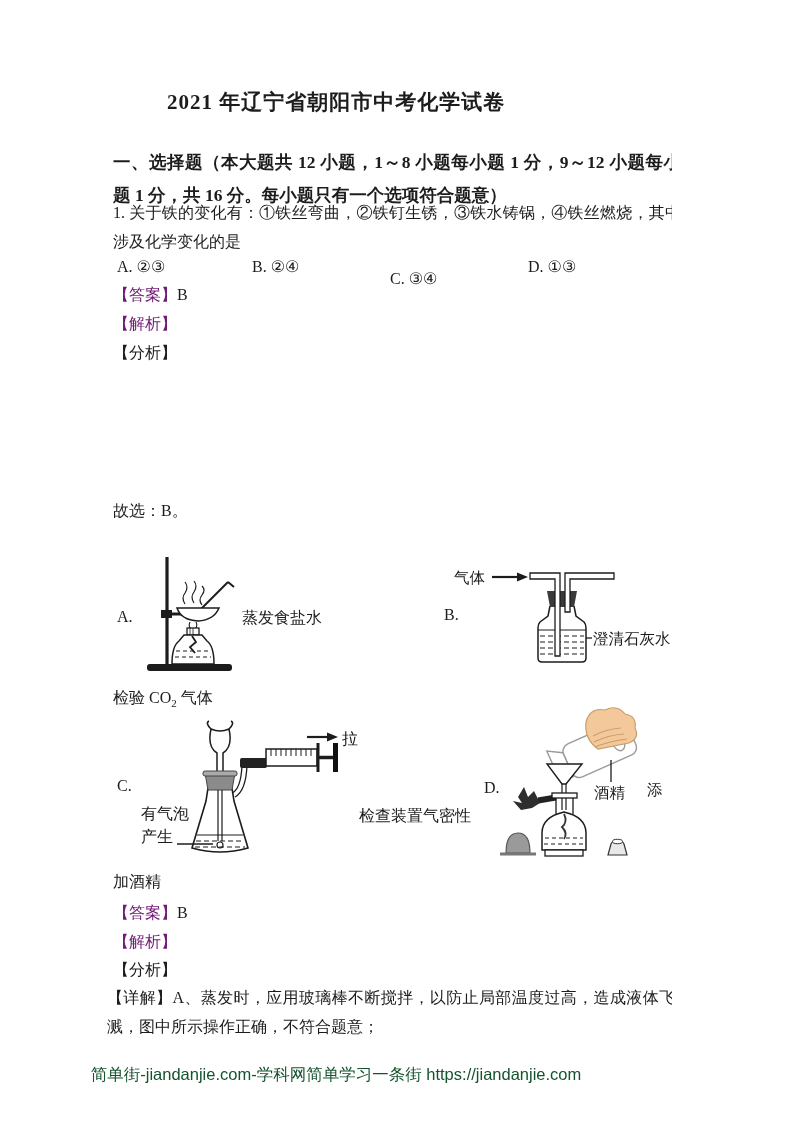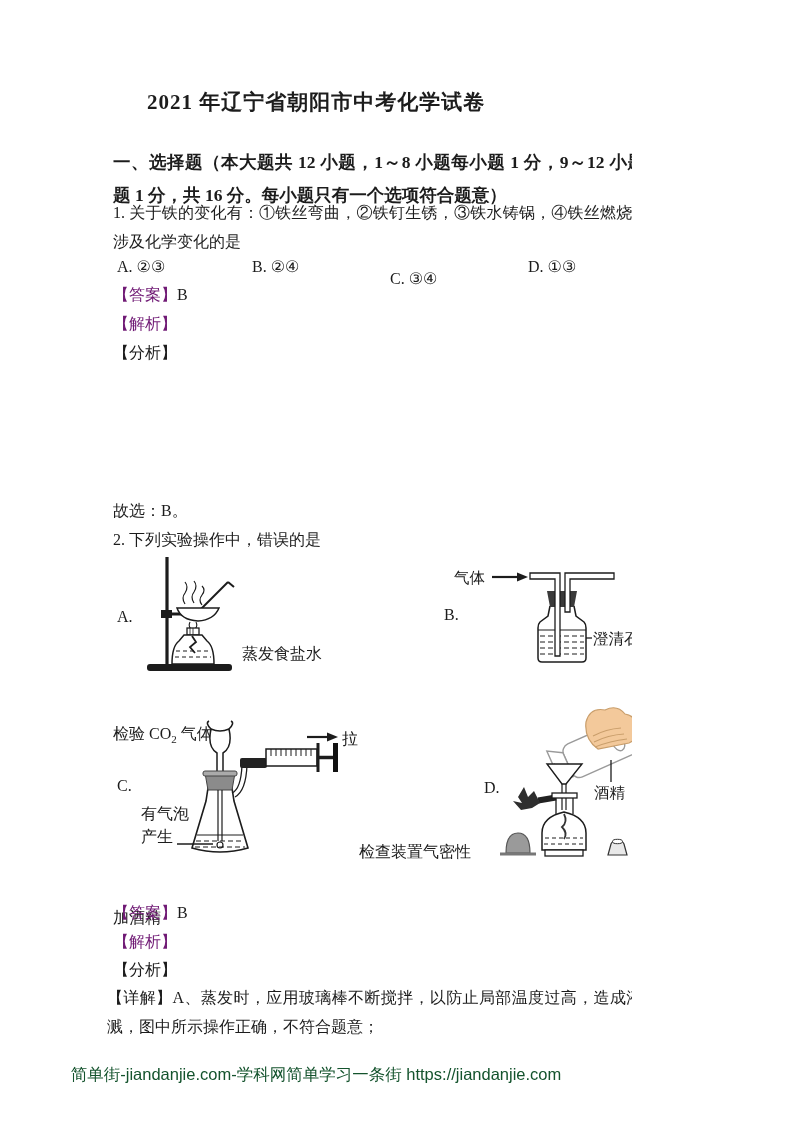--- a/index.html
+++ b/index.html
@@ -1,25 +1,25 @@
 <!DOCTYPE html>
 <html><head>
 <meta charset="utf-8">
 <style>
   html,body{margin:0;padding:0;background:#fff;}
   #page{position:relative;width:632px;height:1122px;background:#ffffff;overflow:hidden;
-        font-family:"Liberation Serif","DejaVu Serif",serif;color:#1c1c1c;}
+        font-family:"Liberation Serif","DejaVu Serif",serif;color:#1c1c1c;padding-left:40px;}
   .abs{position:absolute;}
   .body-text{font-size:16px;line-height:27.5px;}
   .just{text-align:justify;text-justify:inter-ideograph;}
   .blue{color:#701a75;}
   .title{font-size:21px;font-weight:bold;letter-spacing:1px;text-align:center;}
   .heading{font-size:17.5px;font-weight:bold;line-height:33px;margin-top:12px;}
   .figure-letter{font-size:16px;}
-  .caption{font-size:16px;margin-top:36px;}
+  .caption{font-size:16px;}
   .footer{font-family:"Liberation Sans","DejaVu Sans",sans-serif;font-size:16.5px;color:#14532d;text-align:center;}
   svg text{font-family:"Liberation Serif","DejaVu Serif",serif;fill:#1c1c1c;}
   sub{font-size:11px;}
 </style>
 </head>
 <body>
 
 <div id="page">
 
   <div class="abs title" style="left:0;right:0;top:88px;">2021 年辽宁省朝阳市中考化学试卷</div>
@@ -45,21 +45,20 @@
     <span>①③</span>
   </div>
 
   <div class="abs body-text" style="left:113px;top:281px;">
     <span class="blue">【答案】</span><span>B</span>
   </div>
   <div class="abs body-text blue" style="left:113px;top:310px;">【解析】</div>
   <div class="abs body-text" style="left:113px;top:339px;">【分析】</div>
   <div class="abs body-text" style="left:113px;top:497px;">故选：B。</div>
 
-  <div class="abs body-text" style="left:113px;top:526px;">2. 下列实验操作中，错误的是</div>
 
   <svg class="abs" style="left:140px;top:554px;" width="100" height="122" viewBox="0 0 100 122">
     <line x1="27" y1="3" x2="27" y2="112" stroke="#1c1c1c" stroke-width="3.2"></line>
     <rect x="7" y="110" width="85" height="7" rx="3" fill="#1c1c1c"></rect>
     <rect x="21" y="56" width="11" height="8" fill="#1c1c1c"></rect>
     <line x1="31" y1="60" x2="50" y2="60" stroke="#1c1c1c" stroke-width="3"></line>
 
     <g fill="none" stroke="#1c1c1c" stroke-width="1.2">
       <path d="M45,50 q-4,-6 0,-11 q4,-6 0,-11"></path>
       <path d="M54,49 q-4,-6 0,-11 q4,-6 0,-11"></path>

